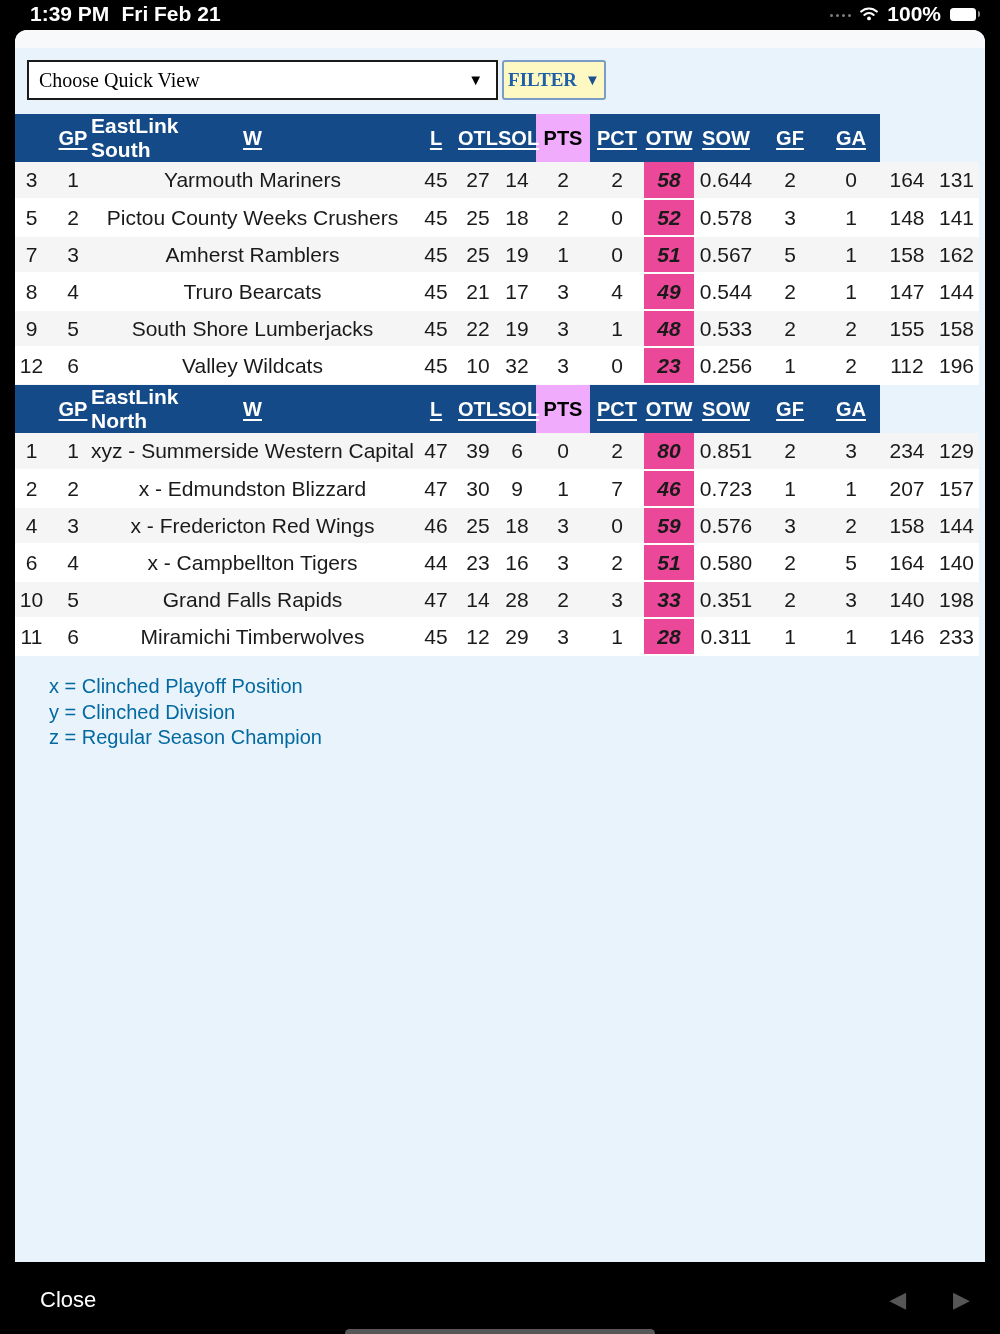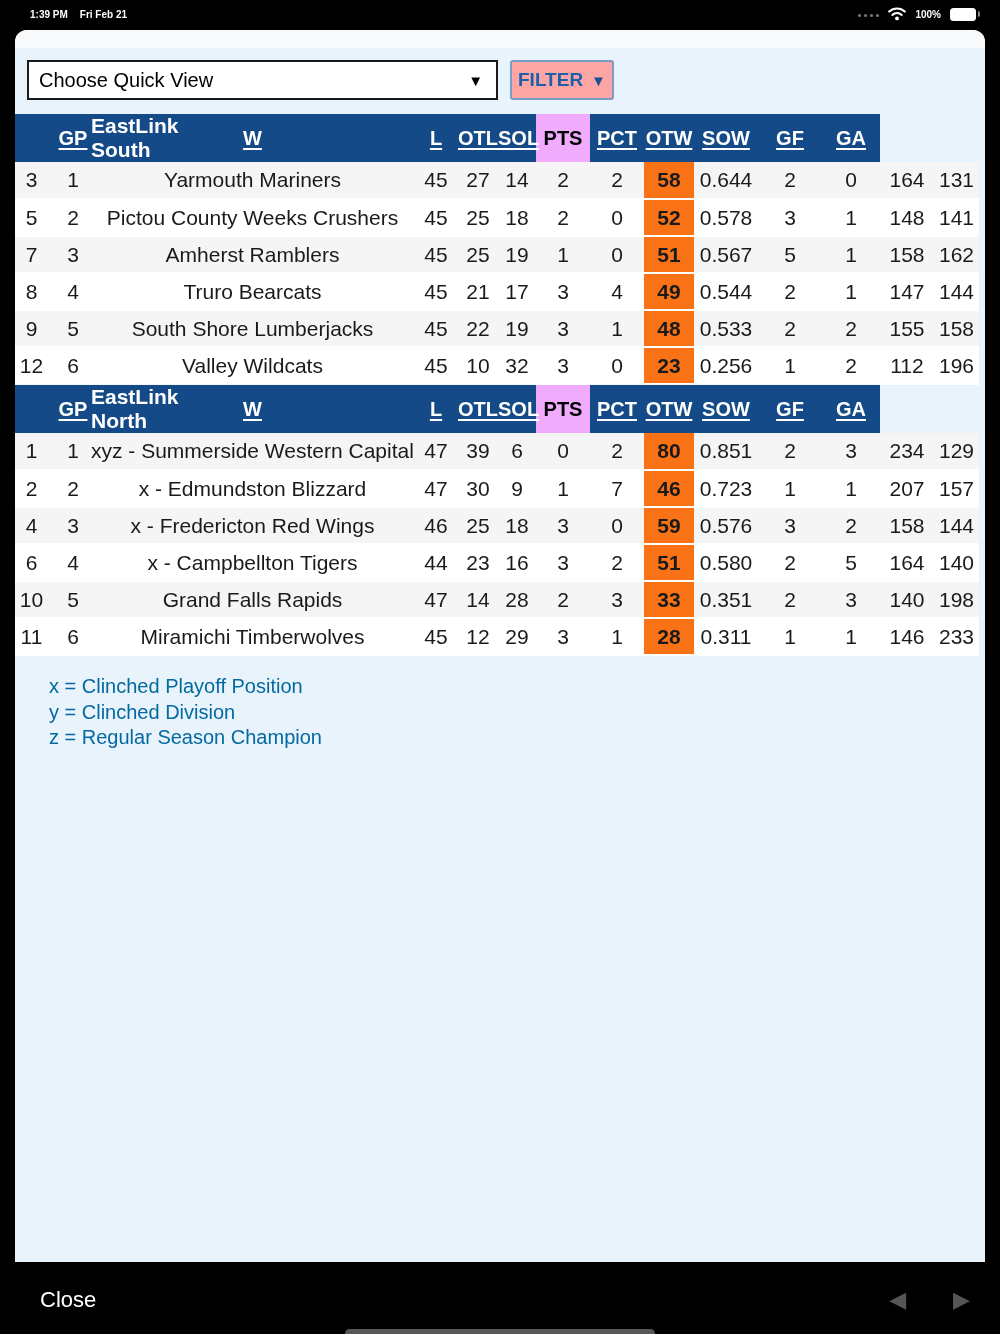--- a/index.html
+++ b/index.html
@@ -7,46 +7,46 @@
   body {
     background:#000;
     font-family:"Liberation Sans", sans-serif;
     position:relative;
     overflow:hidden;
   }
 
   
   .status-bar{
     height:26px; display:flex; justify-content:space-between; align-items:center;
-    color:#fff; padding:2px 24px 0 30px; font-size:10px; font-weight:600;
+    color:#fff; padding:2px 24px 0 30px; font-size:21px; font-weight:600;
   }
   .sb-left{ display:flex; gap:12px; }
   .sb-right{ display:flex; align-items:center; gap:9px; }
   .cell-dots{ display:flex; gap:3px; align-items:center; padding-top:2px;}
   .cell-dots i{ width:3px; height:3px; border-radius:50%; background:#7d7d81; display:block;}
   .battery{ position:relative; width:26px; height:13px; border-radius:3.5px; background:#fff; }
   .battery:after{ content:""; position:absolute; right:-4px; top:3.5px; width:2.5px; height:6px;
     background:#8a8a8e; border-radius:0 2px 2px 0; }
 
   
   .card{
     position:absolute; top:30px; left:15px; width:970px; height:1232px;
     background:#E9F3FC; border-radius:12px 12px 0 0; overflow:hidden;
   }
   .card-top-strip{ height:18px; background:#F8F9FA; }
 
-  .toolbar{ display:flex; gap:12px; padding:12px 12px 14px 12px; align-items:center; }
+  .toolbar{ display:flex; gap:4px; padding:12px 12px 14px 12px; align-items:center;font-family:Liberation Serif, serif; }
   .select{
     width:471px; height:40px; background:#fff; border:2px solid #1a1a1a;
     display:flex; align-items:center; justify-content:space-between;
     padding:0 13px 0 10px; font-size:20px; color:#000; cursor:pointer;
   }
   .select .caret{ font-size:15px; color:#000; }
   .filter-btn{
-    width:104px; height:40px; background:#fca5a5; border:2px solid #7A9CC6; border-radius:3px;
+    width:104px; height:40px; background:#fef9c3; border:2px solid #7A9CC6; border-radius:3px;
     display:flex; align-items:center; justify-content:center; gap:8px;
     color:#1D5FA9; font-size:19px; font-weight:bold; cursor:pointer;
   }
   .filter-btn .caret{ color:#1D4F91; font-size:15px; }
 
   
   table{ border-collapse:collapse; width:954px; table-layout:fixed; }
   th,td{ padding:0; }
   tr.head-row th{
     background:#134A87; color:#fff; height:36px; font-size:20px; font-weight:bold;
@@ -58,21 +58,21 @@
 
   tr.team-row{ background:#fff; border-bottom:2px solid rgba(255,255,255,.95); }
   tr.team-row.odd{ background:#F5F5F5; }
   tr.team-row td{
     height:37px; font-size:21px; color:#1a1a1a; text-align:center; vertical-align:middle;
     white-space:nowrap; overflow:hidden;
   }
   td.c-rank{ text-align:right; padding-right:7px; }
   td.c-rank2{ text-align:center; }
   td.c-team{ text-align:left; cursor:pointer; }
-  td.c-pts{ background:#f97316; font-weight:bold; color:#000; }
+  td.c-pts{ background:#ec4899; font-weight:bold; color:#000;font-style:italic; }
 
   
   .legend{ margin:18px 0 0 0; padding-left:2px; }
   .legend div{ font-size:20px; color:#0369a1; line-height:25.5px;margin-left:32px; }
 
   
   .bottom-bar{
     position:absolute; left:0; bottom:0; width:1000px; height:60px; background:#000;
   }
   .bb-row{ display:flex; align-items:center; height:52px; padding:0 30px 0 40px; }

